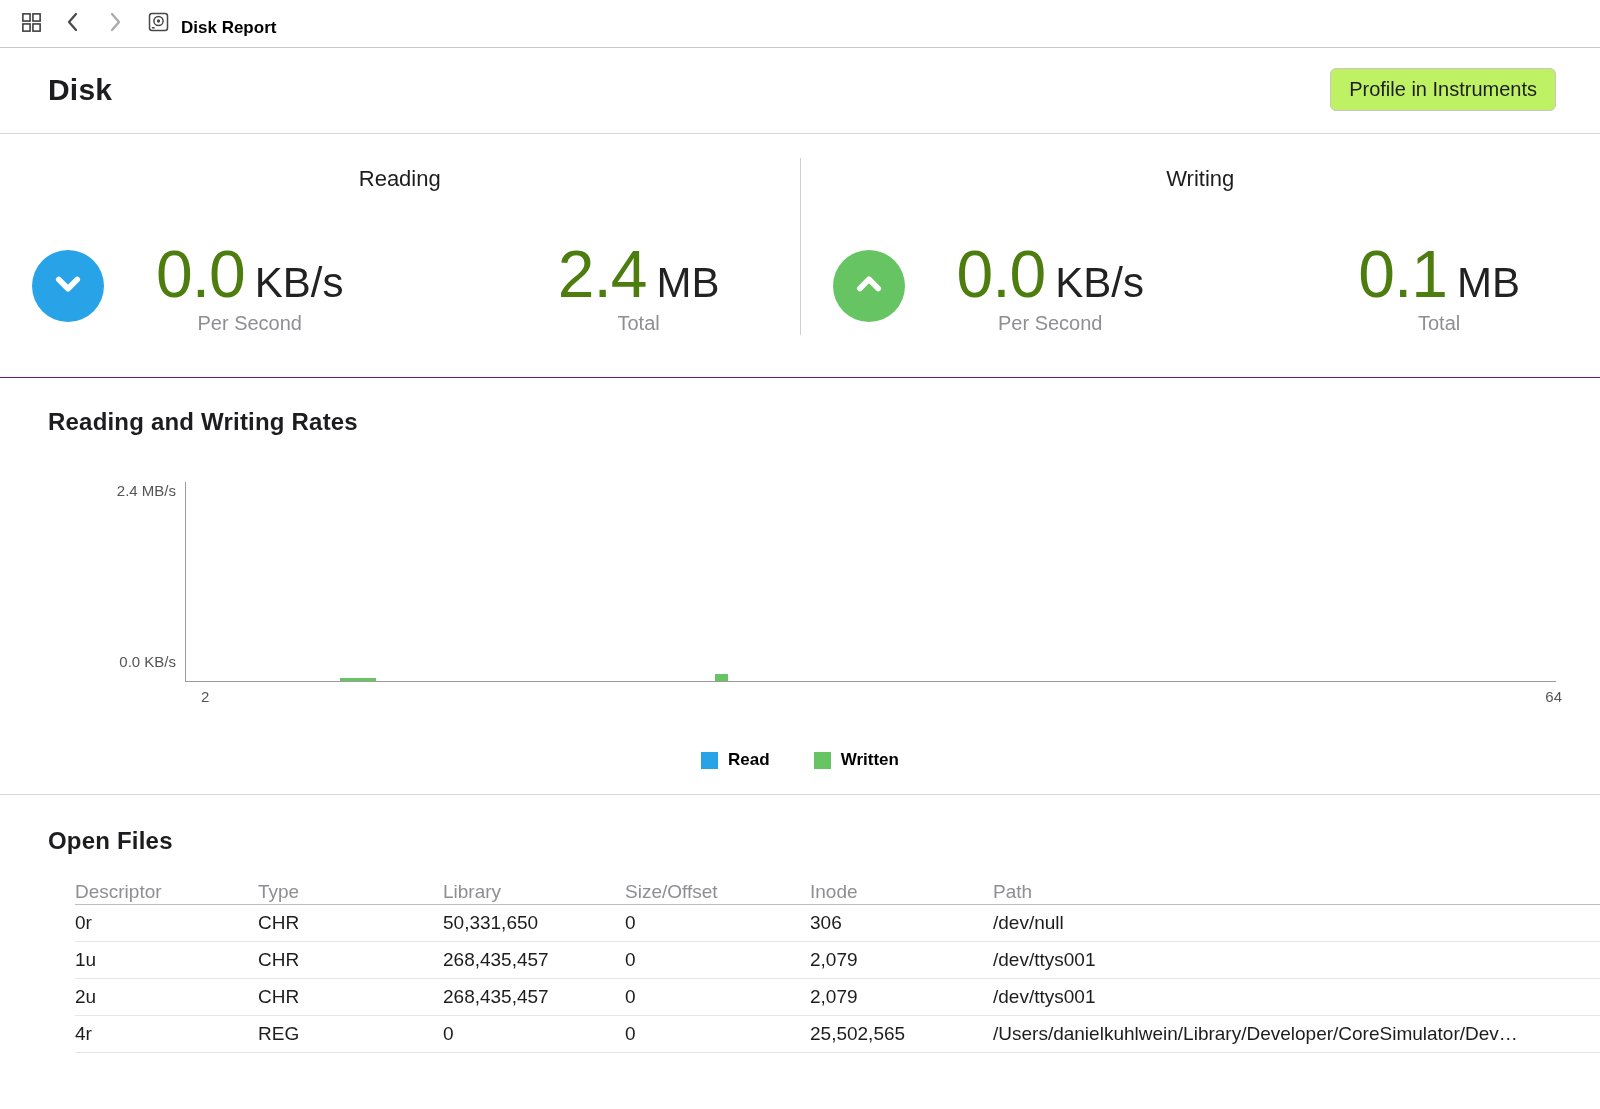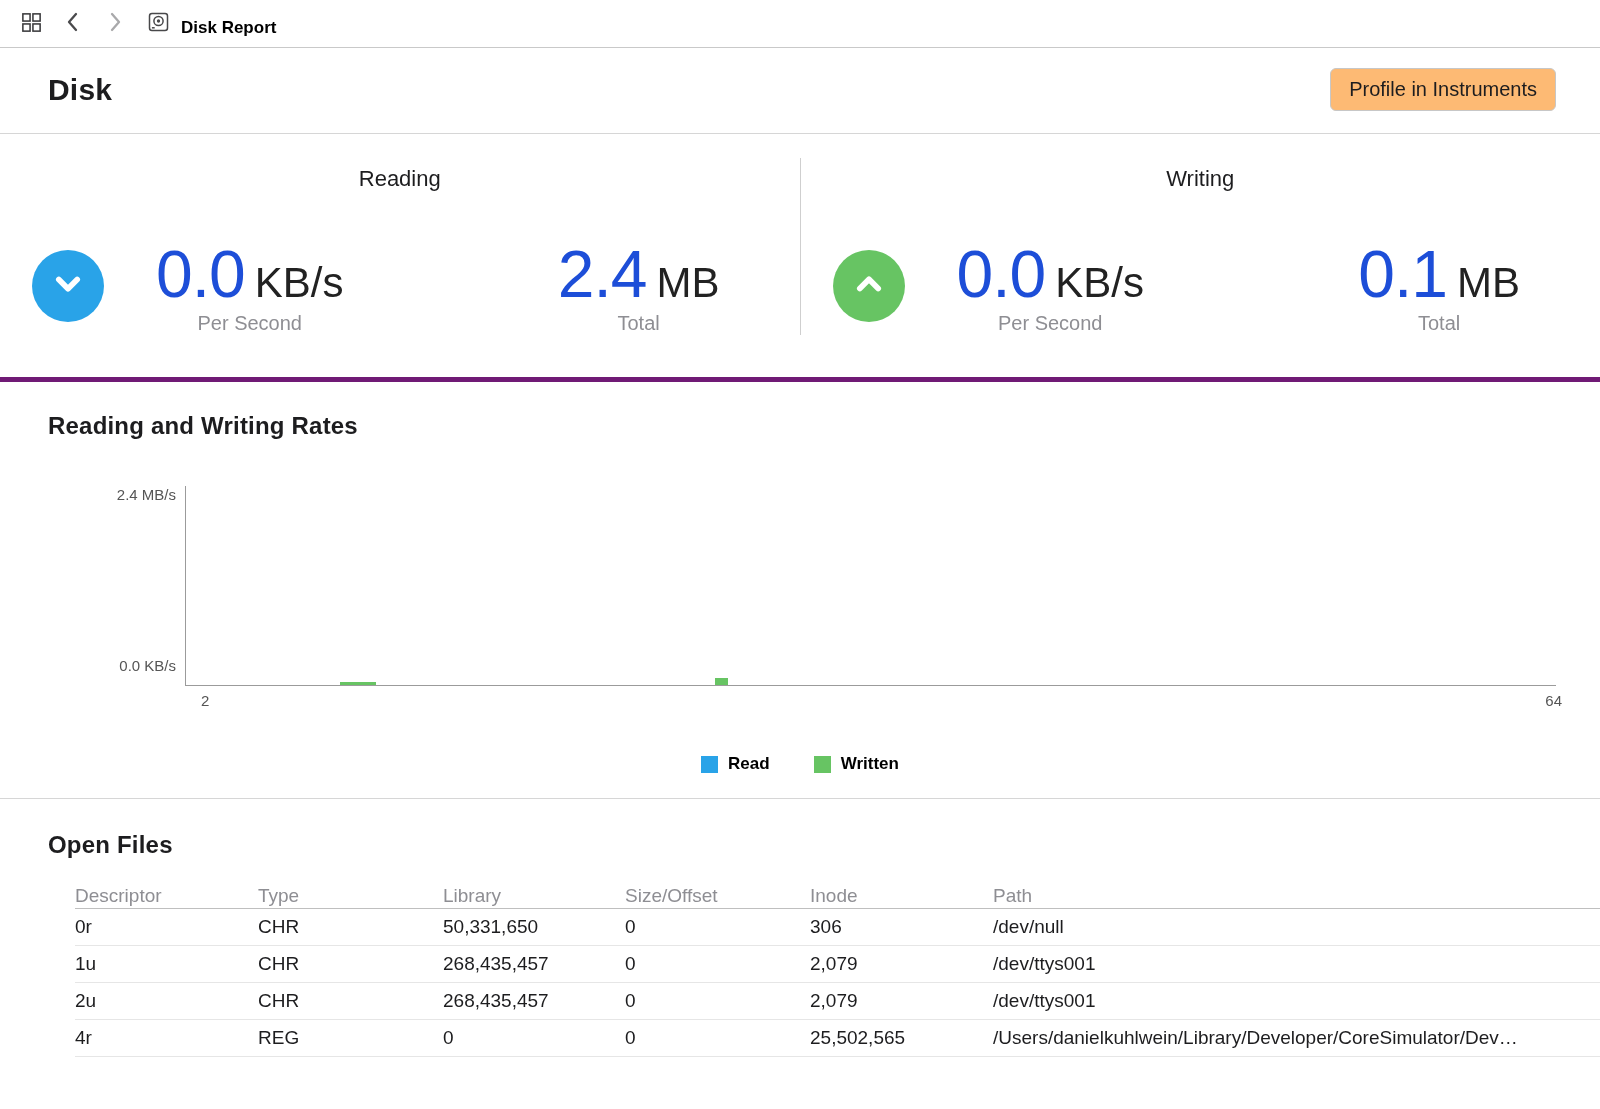--- a/index.html
+++ b/index.html
@@ -11,36 +11,36 @@
   .tb-btn { background:none; border:none; display:flex; align-items:center; justify-content:center;
             width:34px; height:34px; cursor:pointer; }
   .tb-btn + .tb-btn { margin-left:8px; }
   .tb-title { display:flex; align-items:center; margin-left:14px; gap:10px; }
   .tb-title .label { font-size:17px; font-weight:700; color:#000;margin-top:8px; }
 
   
   .page-header { display:flex; align-items:center; justify-content:space-between;
                  padding:20px 44px 22px 48px; border-bottom:1px solid #d6d6d6; }
   .page-header h1 { font-size:30px; font-weight:600; letter-spacing:0.2px; }
-  .profile-btn { font-family:inherit; font-size:20px; color:#1d1d1f; background:#fdba74;
+  .profile-btn { font-family:inherit; font-size:20px; color:#1d1d1f; background:#bef264;
                  border:1px solid #c7c7c7; border-radius:6px; padding:9px 18px; cursor:pointer; }
 
   
-  .stats { display:flex; border-bottom:5px solid #701a75; padding:24px 0 42px 0; }
+  .stats { display:flex; border-bottom:1px solid #701a75; padding:24px 0 42px 0; }
   .half { flex:1; }
   .half + .half { border-left:1px solid #cfcfcf; }
   .half-title { text-align:center; font-size:22px; margin-top:8px; }
   .stat-row { display:flex; align-items:center; margin-top:44px; }
   .circle { width:72px; height:72px; border-radius:50%; flex:none; margin-left:32px;
             display:flex; align-items:center; justify-content:center; }
   .stat-block { display:flex; flex-direction:column; align-items:center; }
   .stat-block.rate { margin-left:52px; }
   .stat-block.total { margin-left:auto; margin-right:80px; }
   .value-line { display:flex; align-items:baseline; gap:10px; white-space:nowrap; }
-  .big-num { font-size:66px; font-weight:400; letter-spacing:-1px; color:#1d4ed8; }
+  .big-num { font-size:66px; font-weight:400; letter-spacing:-1px; color:#4d7c0f; }
   .big-unit { font-size:42px; font-weight:400; color:#222; }
   .stat-sub { font-size:20px; color:#8e8e93; }
 
   
   .rates { border-bottom:1px solid #d6d6d6; padding:30px 0 24px 0; }
   .section-title { font-size:24px; font-weight:600; margin-left:48px; letter-spacing:0.2px; }
   .chart-wrap { position:relative; margin:46px 44px 0 185px; }
   .plot { position:relative; height:200px; border-left:1px solid #9b9b9b; border-bottom:1px solid #9b9b9b; }
   .ylab { position:absolute; right:calc(100% + 10px); font-size:15px; color:#555; white-space:nowrap; }
   .ylab.top { top:0; }

